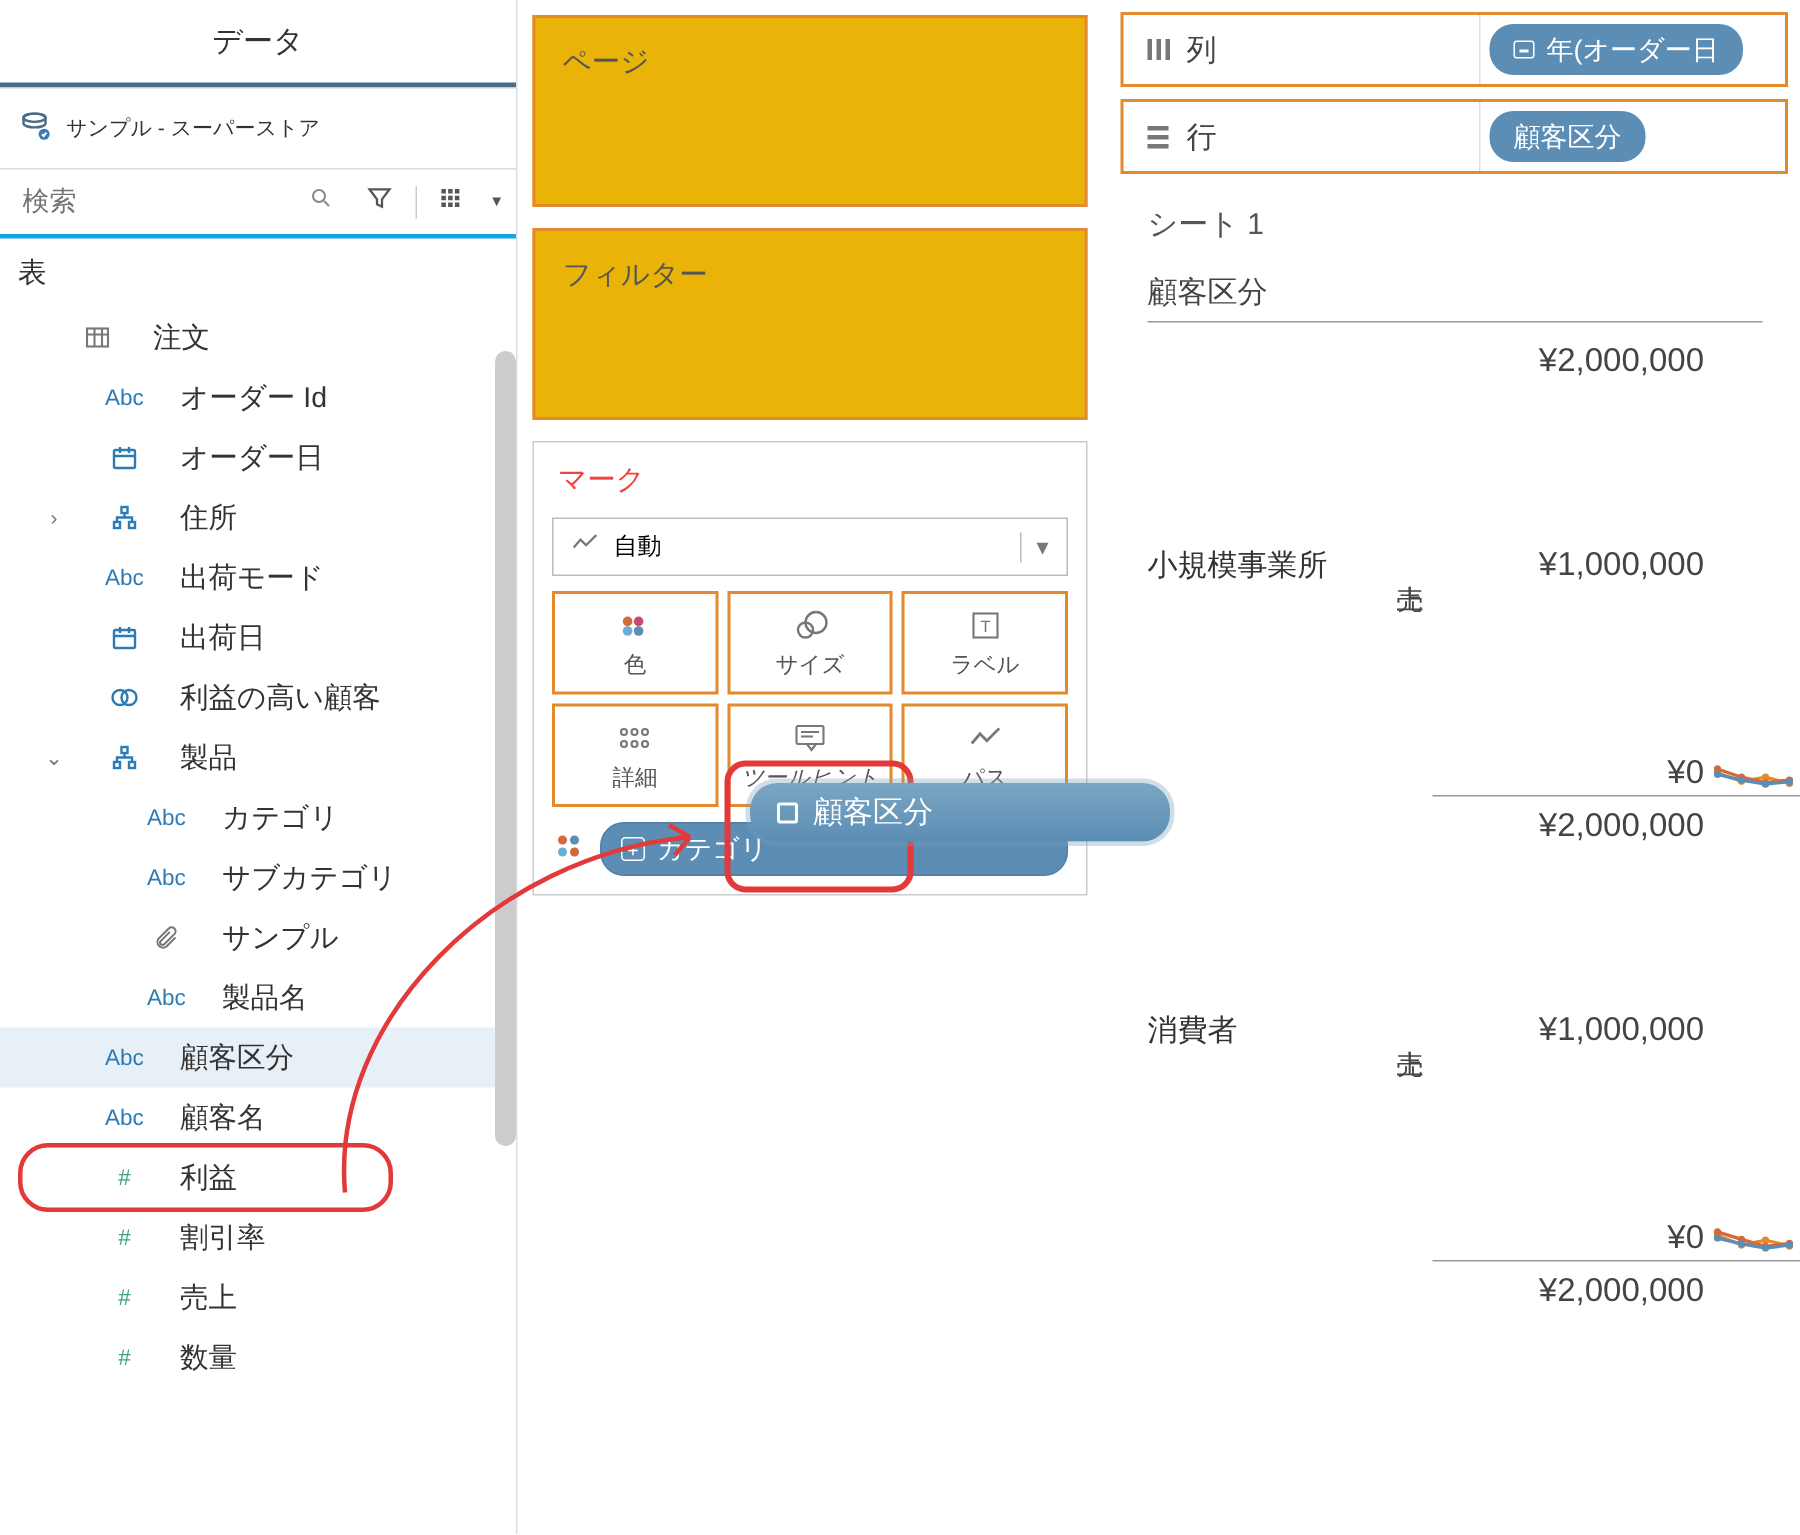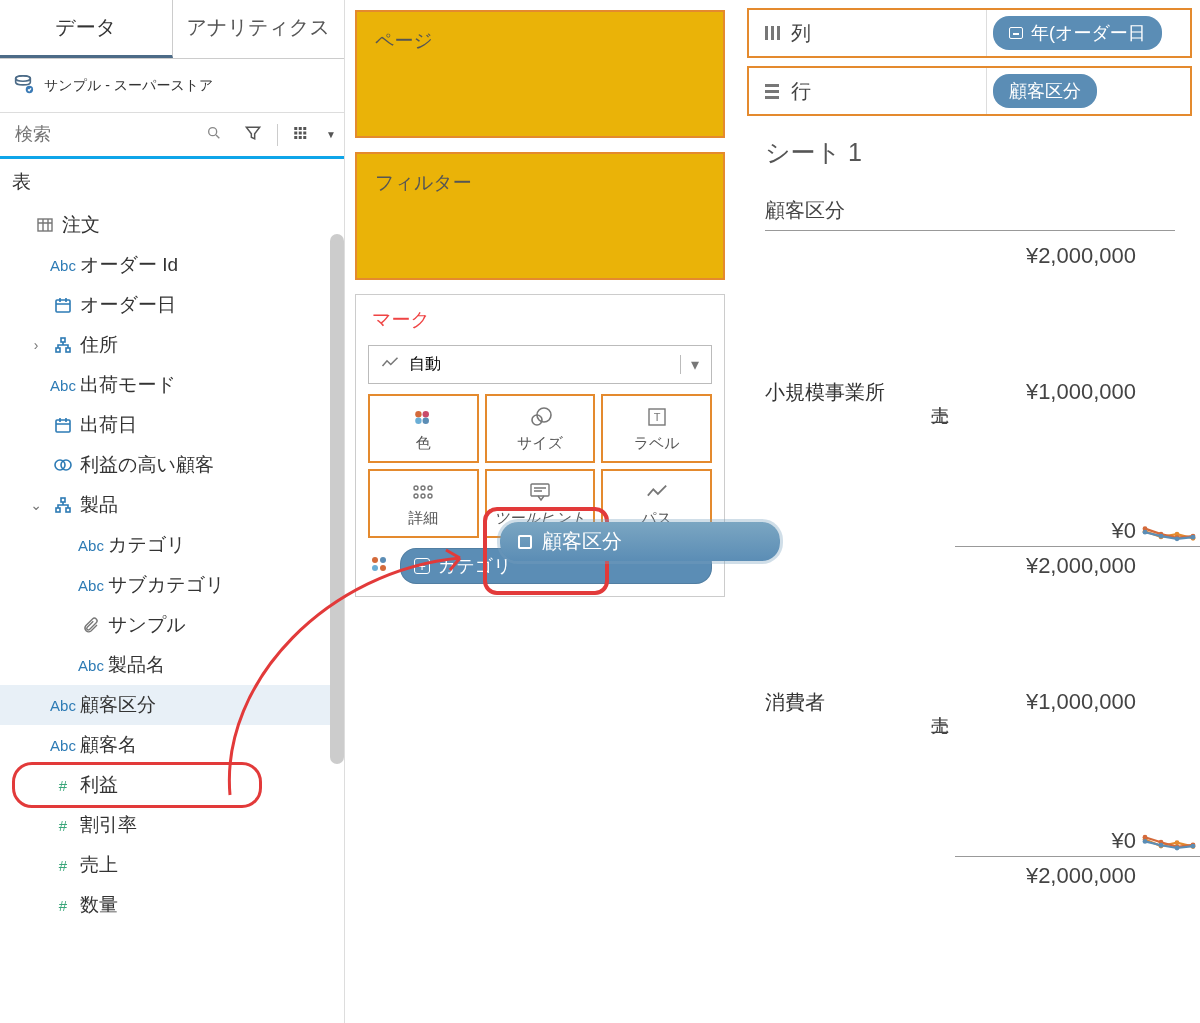--- a/index.html
+++ b/index.html
@@ -20,21 +20,21 @@
 .search-row { display: flex; align-items: center; padding: 4px 8px; border-bottom: 3px solid #0ea5e9; border-top: 1px solid #ddd; gap: 8px; }
 .search-box { flex: 1; display: flex; align-items: center; border: 1px solid transparent; padding: 6px; }
 .search-box input { border: none; outline: none; font-size: 18px; color: #777; width: 100%; background: transparent; }
 .search-icon { color: #888; font-size: 16px; }
 .toolbar-icon { color: #555; padding: 4px 6px; cursor: pointer; }
 .caret-down { font-size: 10px; color: #555; padding-left: 2px; }
 
 .section-header { padding: 10px 12px; font-size: 19px; color: #333; }
 
 .fields { flex: 1; overflow-y: auto; position: relative; }
-.field-row { display: flex; align-items: center; padding: 7px 0; font-size: 19px; color: #333; cursor: pointer; }
+.field-row { display: flex; align-items: center; padding: 7px 0; font-size: 19px; color: #333; cursor: pointer; gap: 20px; }
 .field-row.selected { background: #e8f0f7; }
 .expand-slot { width: 20px; display: inline-flex; justify-content: center; color: #777; font-size: 14px; }
 .type-icon { width: 34px; display: inline-flex; justify-content: center; font-size: 15px; }
 .type-abc { color: #2d7bb5; font-weight: 500; text-align: center; }
 .type-hash { color: #3aa67a; font-weight: 500; }
 .indent-0 { padding-left: 8px; }
 .indent-1 { padding-left: 26px; }
 .indent-2 { padding-left: 54px; }
 
 
@@ -75,21 +75,21 @@
 .right { flex: 1; display: flex; flex-direction: column; }
 .shelves { padding: 8px 8px 0 12px; display: flex; flex-direction: column; gap: 8px; }
 .shelf { display: flex; border: 2px solid #e48a2e; height: 50px; align-items: stretch; overflow: hidden; }
 .shelf-label { width: 238px; display: flex; align-items: center; padding: 0 14px; font-size: 20px; color: #444; border-right: 1px solid #ddd; gap: 10px; }
 .shelf-label .ic { color: #777; display: flex; }
 .shelf-pill { margin: 6px; background: #5b8db5; color: #fff; border-radius: 16px; padding: 4px 16px; display: flex; align-items: center; font-size: 18px; gap: 8px; }
 .shelf-pill .box { width: 14px; height: 12px; border: 1.5px solid #fff; border-radius: 2px; position: relative; }
 .shelf-pill .box::before { content:""; position:absolute; left:3px; right:3px; top:50%; height:1.5px; background:#fff; }
 
 .viz { flex: 1; padding: 20px 0 0 30px; overflow: hidden; }
-.viz-title { font-size: 25px; color: #555; margin-bottom: 28px; }
+.viz-title { font-size: 20px; color: #555; margin-bottom: 18px; }
 .viz-subhead { font-size: 20px; color: #444; margin-bottom: 6px; border-bottom: 1px solid #999; padding-bottom: 6px; width: 410px; }
 
 .viz-table { display: flex; flex-direction: column; }
 .viz-row { height: 310px; display: flex; position: relative; }
 .viz-row.short { height: 60px; }
 .row-label { width: 160px; display: flex; align-items: center; font-size: 20px; color: #333; }
 .axis-label-v { width: 30px; display: flex; align-items: center; justify-content: center; }
 .axis-label-v span { writing-mode: vertical-rl; font-size: 18px; color: #444; }
 .axis-col { flex: 1; position: relative; border-bottom: 1px solid #999; }
 .tick { position: absolute; right: 64px; font-size: 22px; color: #444; }
@@ -99,21 +99,20 @@
 
 </style>
 </head>
 <body>
 
 <div class="root">
 
   <div class="sidebar">
     <div class="tabs">
       <div class="tab active">データ</div>
-      <div class="tab">アナリティクス</div>
     </div>
 
     <div class="datasource">
       <span class="icon">
         <svg width="22" height="22" viewBox="0 0 24 24" fill="none" stroke="#4c6b87" stroke-width="1.8">
           <path d="M4 6c0-1.8 3.6-3 8-3s8 1.2 8 3v4c0 1.8-3.6 3-8 3s-8-1.2-8-3V6z"></path>
           <ellipse cx="12" cy="6" rx="8" ry="3"></ellipse>
           <circle cx="19" cy="18" r="4" fill="#3a7ab5" stroke="none"></circle>
           <path d="M17.5 18l1.2 1.2 2-2.4" stroke="#fff" stroke-width="1.6"></path>
         </svg>

